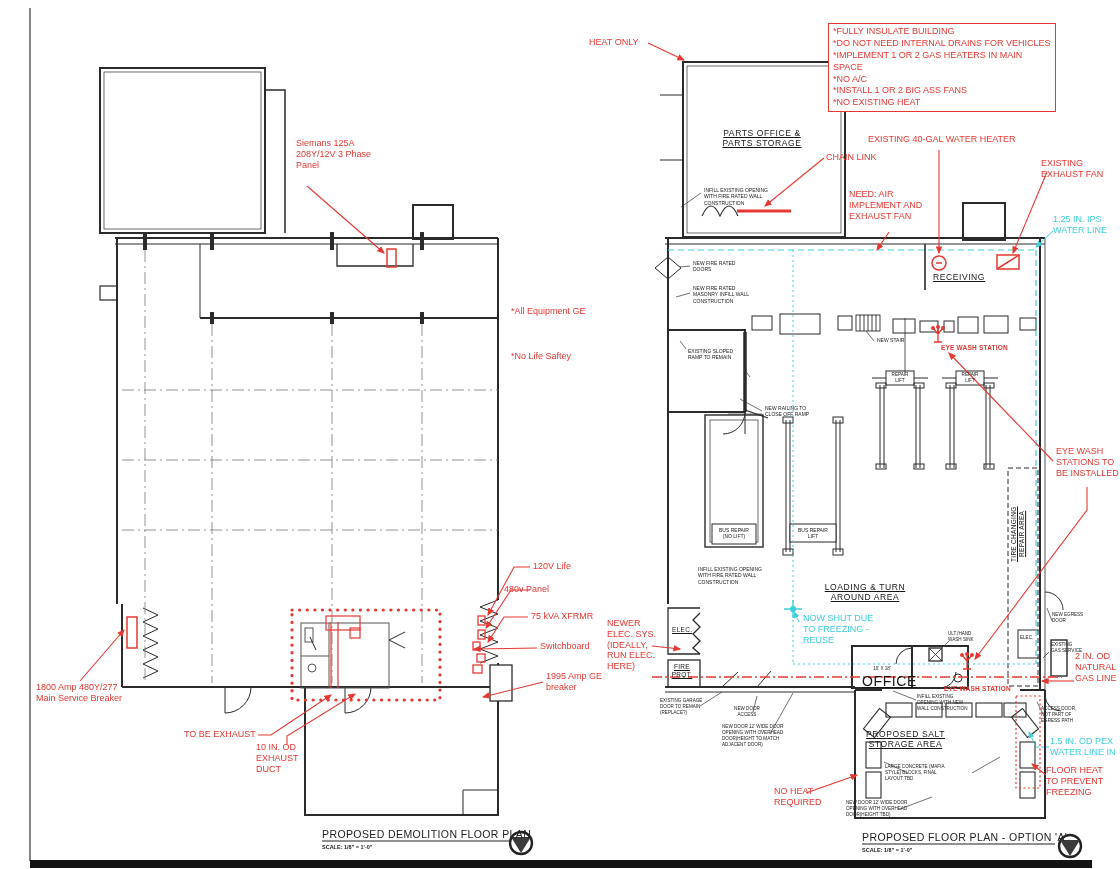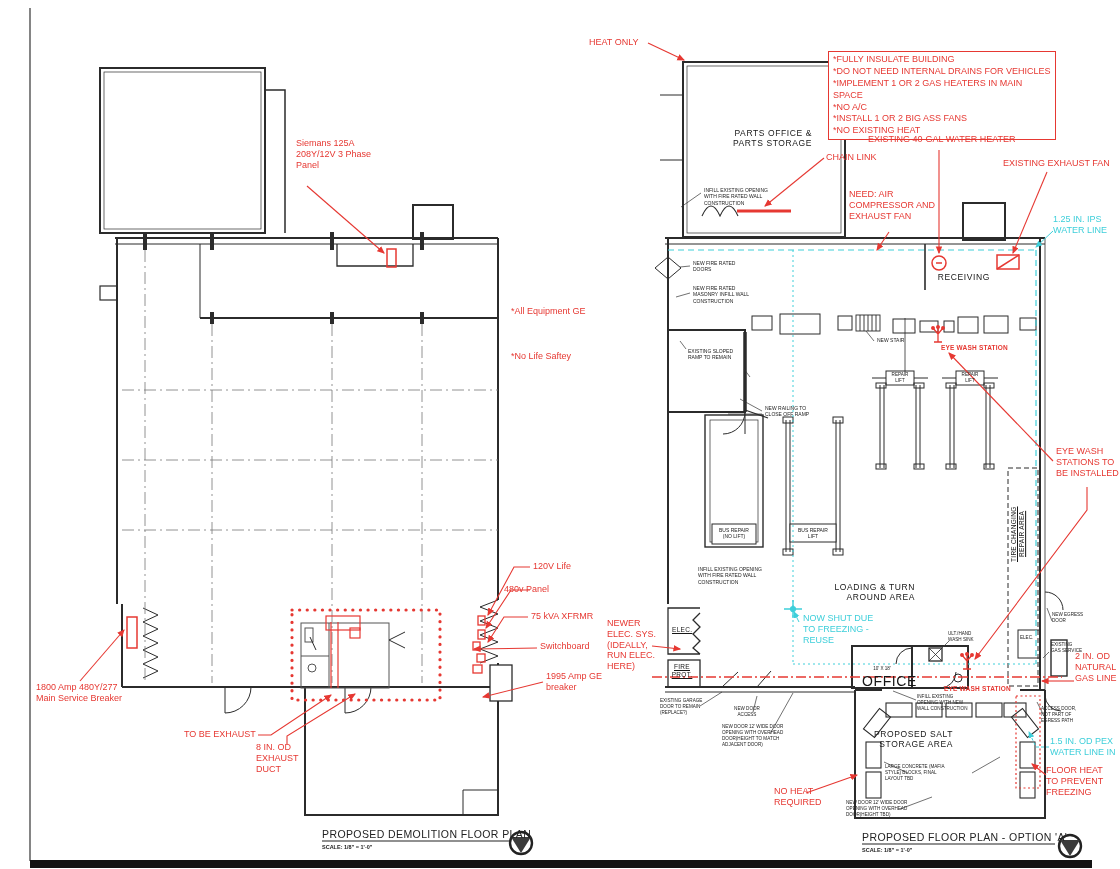--- a/index.html
+++ b/index.html
@@ -3,27 +3,27 @@
 <meta charset="utf-8">
 <style>
   html,body{margin:0;padding:0;background:#fff;}
   #sheet{position:relative;width:1120px;height:869px;background:#ffffff;overflow:hidden;
          font-family:"Liberation Sans","DejaVu Sans",sans-serif;}
   svg{position:absolute;left:0;top:0;}
   .lbl{position:absolute;white-space:pre-line;color:#1d1d1d;line-height:1.2;}
   .red{color:#e63832;font-size:9px;}
   .cyan{color:#3ecfda;font-size:9px;}
   .note{font-size:5px;line-height:1.25;color:#222;}
-  .room{font-size:8.5px;letter-spacing:.6px;text-underline-offset:1px;color:#161616;text-align:right;}
+  .room{font-size:8.5px;letter-spacing:.6px;text-decoration:underline;text-underline-offset:1px;color:#161616;text-align:center;}
   .room-sm{font-size:6.5px;letter-spacing:.3px;text-decoration:underline;color:#161616;text-align:center;line-height:1.25;}
   .tiny{font-size:4.6px;line-height:1.3;color:#222;}
   .redsm{color:#e63832;font-size:6.5px;font-weight:bold;letter-spacing:.2px;}
   .title{font-size:10.5px;letter-spacing:.4px;color:#222;}
   .scale{font-size:5.5px;font-weight:bold;color:#222;}
-  .notes-box{border:1.5px solid #e63832;padding:2px 4px;line-height:1.32;background:#fff;margin-top:28px;}
+  .notes-box{border:1.5px solid #e63832;padding:2px 4px;line-height:1.32;background:#fff;}
   .vert{writing-mode:vertical-rl;transform:rotate(180deg);}
   .ctr{text-align:center;}
 </style>
 </head>
 <body>
 
 <div id="sheet">
 
 <svg width="1120" height="869" viewBox="0 0 1120 869">
   <defs>
@@ -339,36 +339,36 @@
 <div class="lbl red" style="left:511px;top:351px">*No Life Saftey</div>
 <div class="lbl red" style="left:533px;top:561px">120V Life</div>
 <div class="lbl red" style="left:504px;top:584px">480v Panel</div>
 <div class="lbl red" style="left:531px;top:611px">75 kVA XFRMR</div>
 <div class="lbl red" style="left:540px;top:641px">Switchboard</div>
 <div class="lbl red" style="left:546px;top:671px;width:90px">1995 Amp GE
 breaker</div>
 <div class="lbl red" style="left:36px;top:682px;width:135px">1800 Amp 480Y/277
 Main Service Breaker</div>
 <div class="lbl red" style="left:184px;top:729px">TO BE EXHAUST</div>
-<div class="lbl red" style="left:256px;top:742px;width:62px">8 IN. OD
+<div class="lbl red" style="left:256px;top:742px;width:62px">10 IN. OD
 EXHAUST
 DUCT</div>
 
 <div class="lbl red" style="left:589px;top:37px">HEAT ONLY</div>
 <div class="lbl red notes-box" style="left:828px;top:23px;width:218px">*FULLY INSULATE BUILDING
 *DO NOT NEED INTERNAL DRAINS FOR VEHICLES
 *IMPLEMENT 1 OR 2 GAS HEATERS IN MAIN SPACE
 *NO A/C
 *INSTALL 1 OR 2 BIG ASS FANS
 *NO EXISTING HEAT</div>
 <div class="lbl red" style="left:826px;top:152px">CHAIN LINK</div>
 <div class="lbl red" style="left:868px;top:134px">EXISTING 40-GAL WATER HEATER</div>
-<div class="lbl red" style="left:1003px;top:158px">EXISTING EXHAUST FAN</div>
+<div class="lbl red" style="left:1041px;top:158px">EXISTING EXHAUST FAN</div>
 <div class="lbl red" style="left:849px;top:189px;width:112px">NEED: AIR
-COMPRESSOR AND
+IMPLEMENT AND
 EXHAUST FAN</div>
 <div class="lbl cyan" style="left:1053px;top:214px;width:70px">1.25 IN. IPS
 WATER LINE</div>
 <div class="lbl redsm" style="left:941px;top:344px">EYE WASH STATION</div>
 <div class="lbl redsm" style="left:944px;top:685px">EYE WASH STATION</div>
 <div class="lbl red" style="left:1056px;top:446px;width:82px">EYE WASH
 STATIONS TO
 BE INSTALLED</div>
 <div class="lbl red" style="left:607px;top:618px;width:72px">NEWER
 ELEC. SYS.

